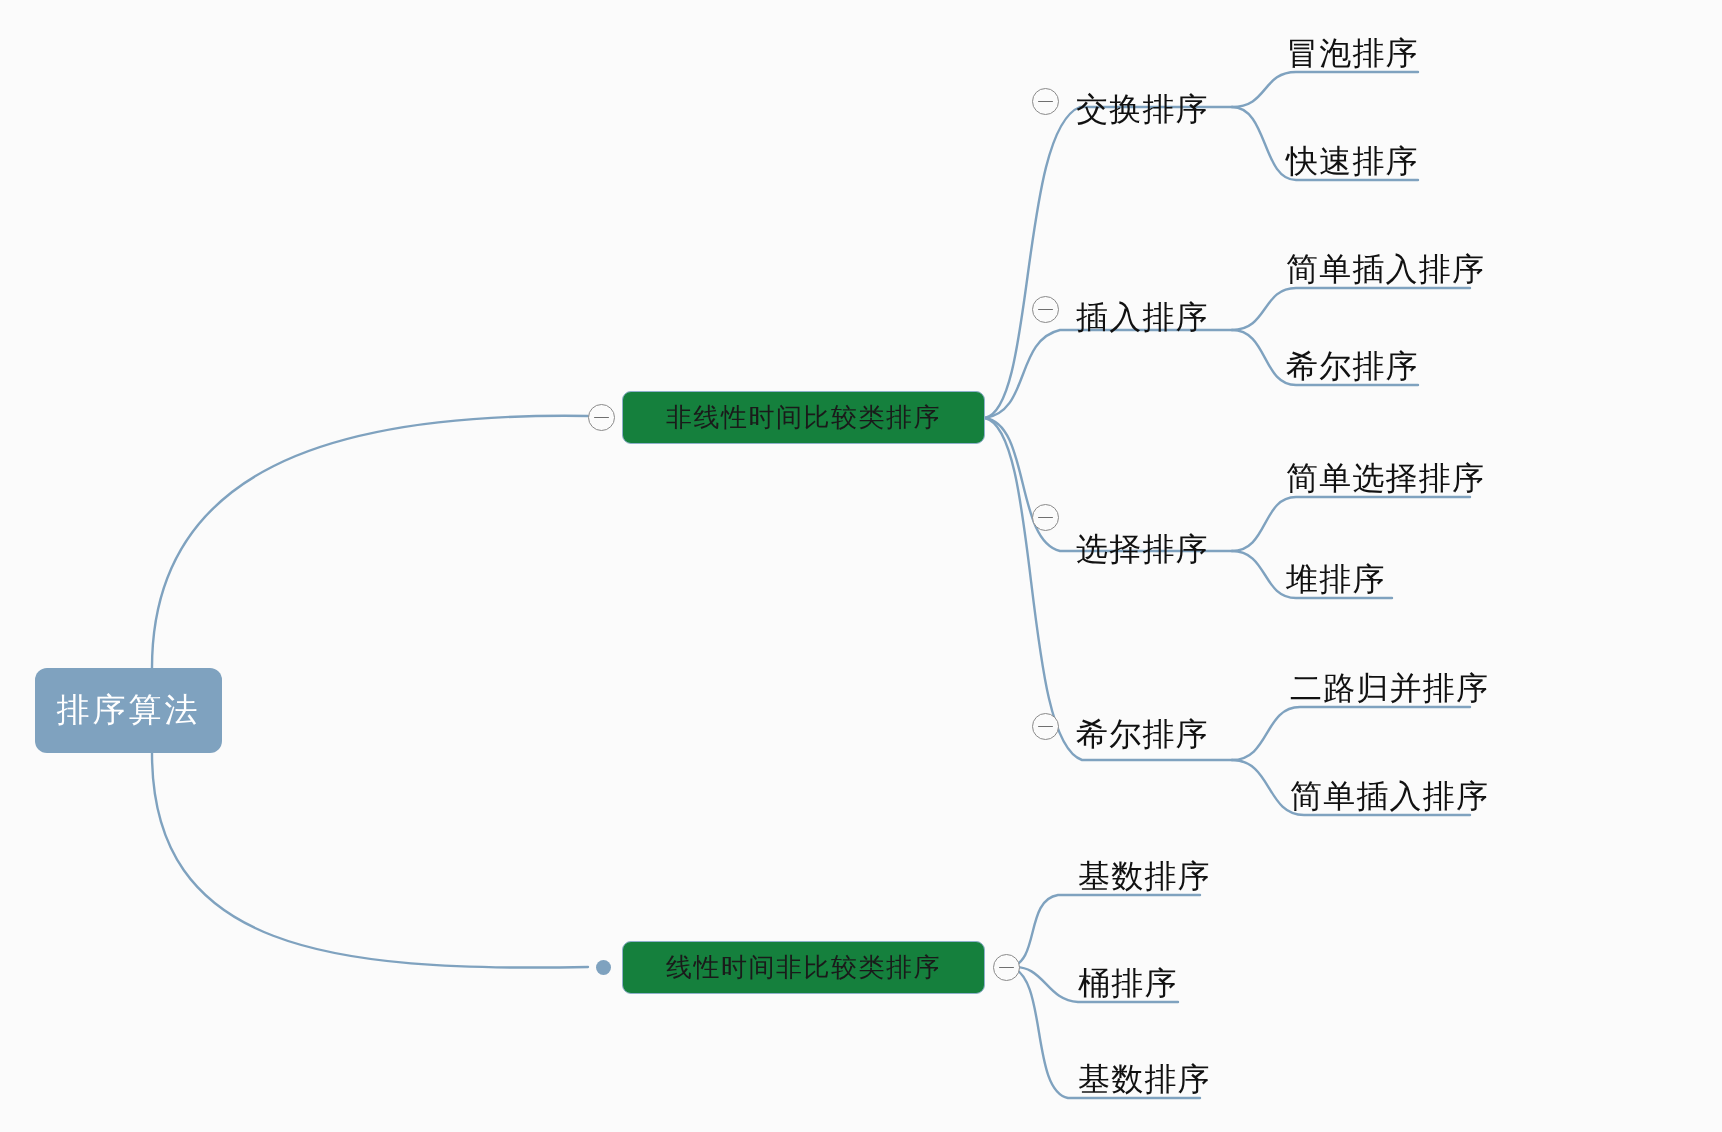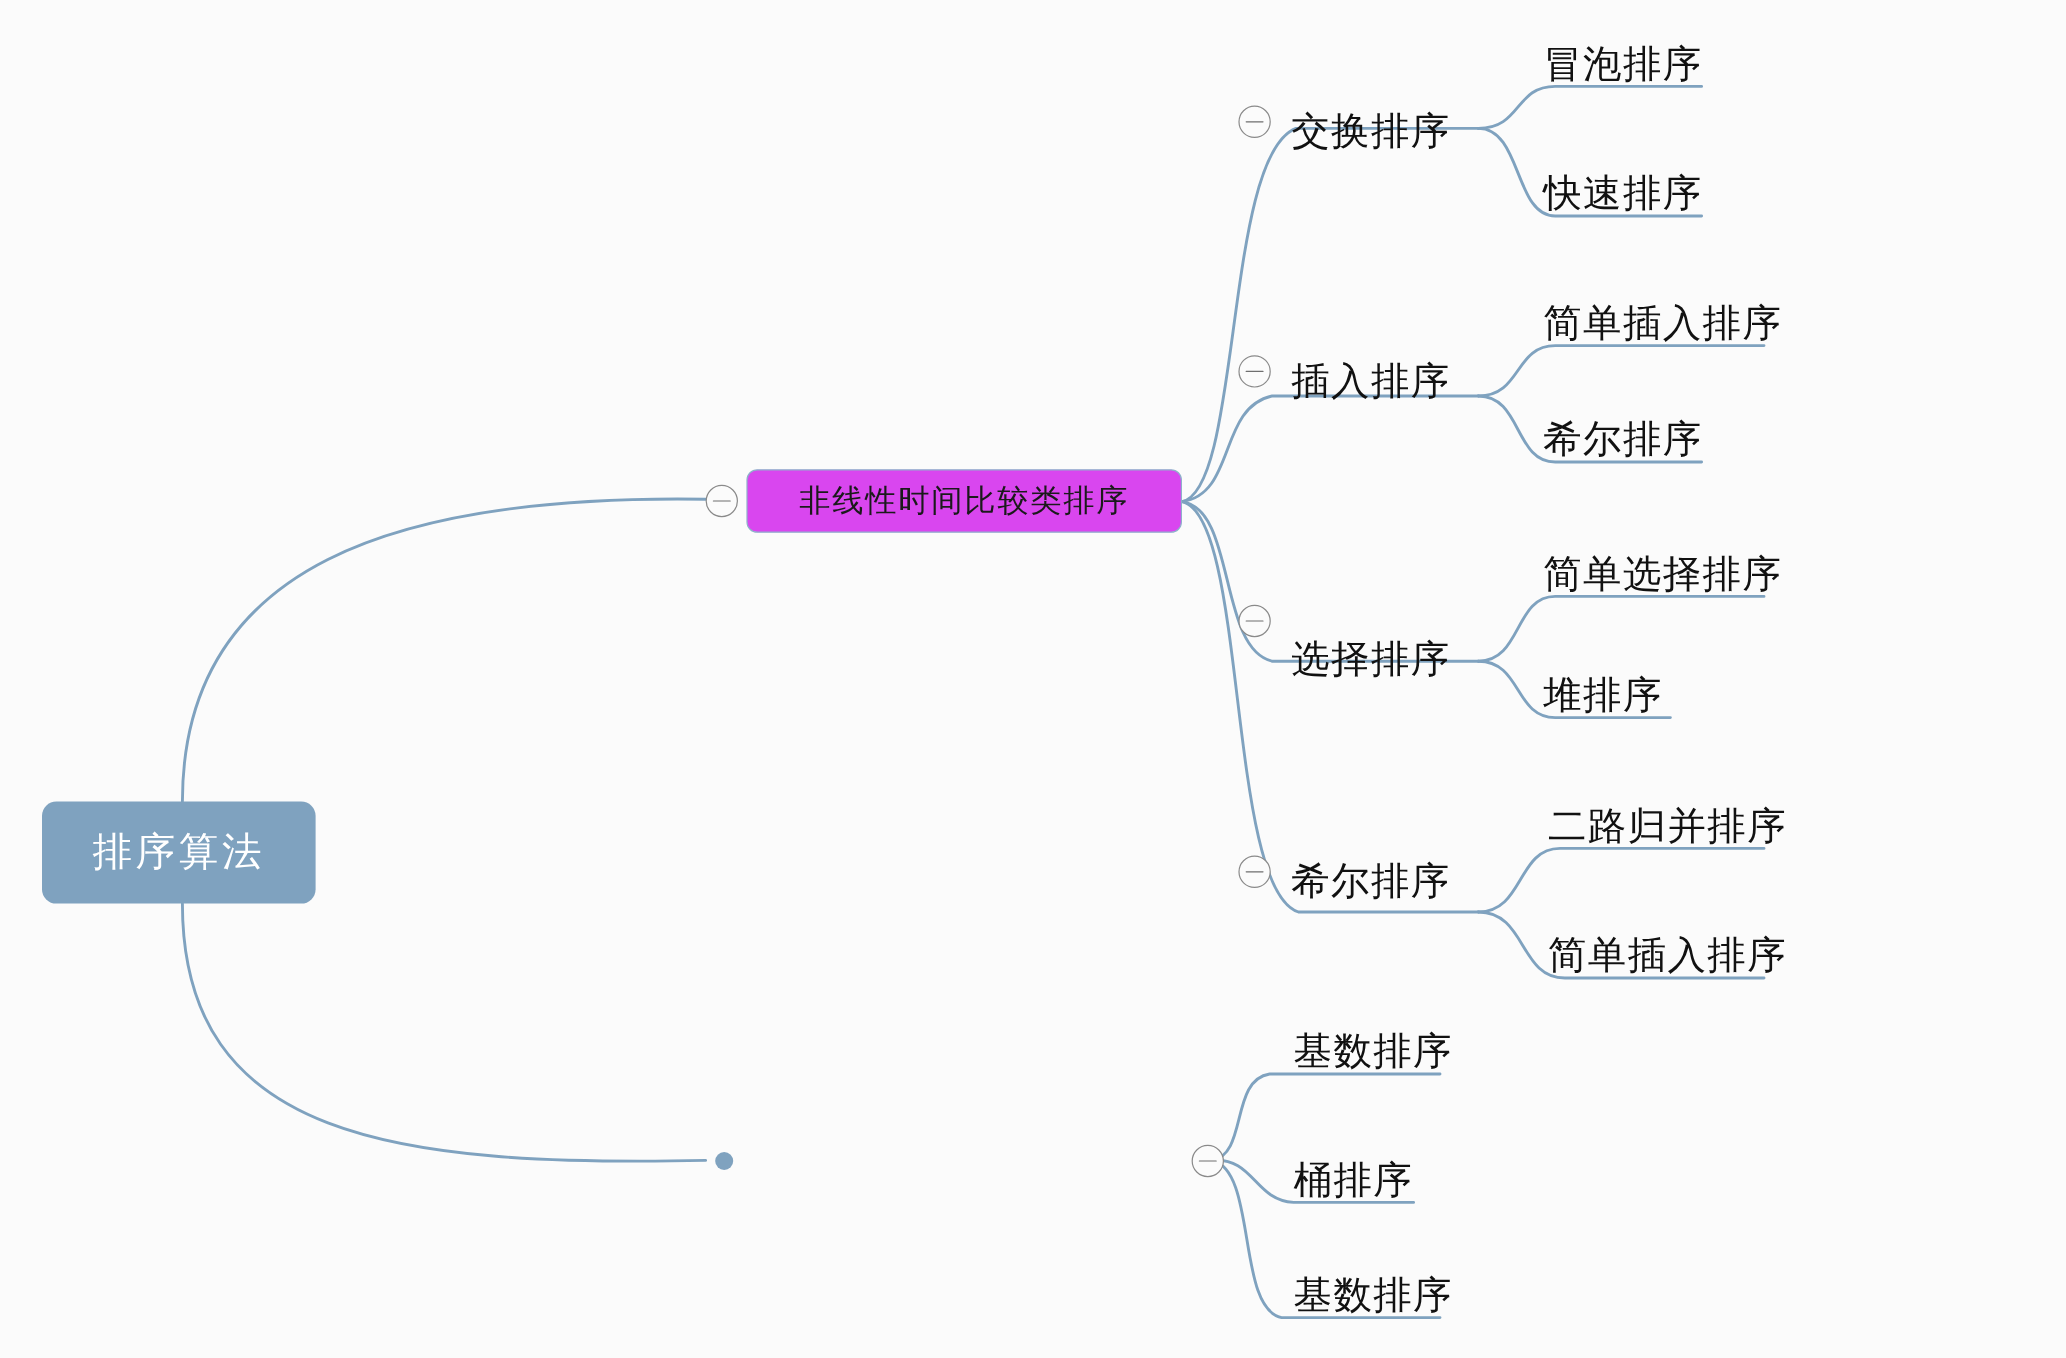--- a/index.html
+++ b/index.html
@@ -40,21 +40,21 @@
     padding: 0 18px;
     z-index: 4;
   }
 
   
   .branch-node {
     position: absolute;
     display: flex;
     align-items: center;
     justify-content: center;
-    background: #d946ef;
+    background: #15803d;
     border: 1.5px solid #8fb0cb;
     border-radius: 9px;
     color: #1a1a1a;
     font-size: 26px;
     letter-spacing: 1.5px;
     box-sizing: border-box;
     padding: 16px 16px;
     z-index: 4;
   }
 
@@ -129,21 +129,21 @@
 
       <path d="M 1232,760 C 1270,760 1264,707 1300,707 L 1470,707"></path>
       <path d="M 1232,760 C 1272,760 1266,815 1304,815 L 1470,815"></path>
 
       <path d="M 1010,967 C 1040,962 1025,900 1058,895 L 1200,895"></path>
       <path d="M 1010,967 C 1045,964 1045,1000 1078,1002 L 1178,1002"></path>
       <path d="M 1010,967 C 1048,975 1030,1090 1068,1098 L 1200,1098"></path>
     </g>
   </svg>
 
-  <div class="root-node" style="left:35px; top:668px; width:228px; height:85px;">
+  <div class="root-node" style="left:35px; top:668px; width:187px; height:85px;">
     <span>排序算法</span>
   </div>
 
   <div class="toggle" style="left:588px; top:404px;"></div>
   <div class="branch-node" style="left:622px; top:391px; width:363px; height:53px;">
     <span>非线性时间比较类排序</span>
   </div>
 
   <div class="toggle" style="left:1032px; top:88px;"></div>
   <div class="text-node" style="left:1076px; top:88px;">交换排序</div>
@@ -163,19 +163,22 @@
   <div class="text-node" style="left:1286px; top:248px;">简单插入排序</div>
   <div class="text-node" style="left:1286px; top:345px;">希尔排序</div>
 
   <div class="text-node" style="left:1286px; top:457px;">简单选择排序</div>
   <div class="text-node" style="left:1286px; top:558px;">堆排序</div>
 
   <div class="text-node" style="left:1290px; top:667px;">二路归并排序</div>
   <div class="text-node" style="left:1290px; top:775px;">简单插入排序</div>
 
   <div class="dot" style="left:596px; top:960px;"></div>
+  <div class="branch-node" style="left:622px; top:941px; width:363px; height:53px;">
+    <span>线性时间非比较类排序</span>
+  </div>
   <div class="toggle" style="left:993px; top:954px;"></div>
 
   <div class="text-node" style="left:1078px; top:855px;">基数排序</div>
   <div class="text-node" style="left:1078px; top:962px;text-align:right;">桶排序</div>
   <div class="text-node" style="left:1078px; top:1058px;">基数排序</div>
 
 </div>
 
 </body></html>

